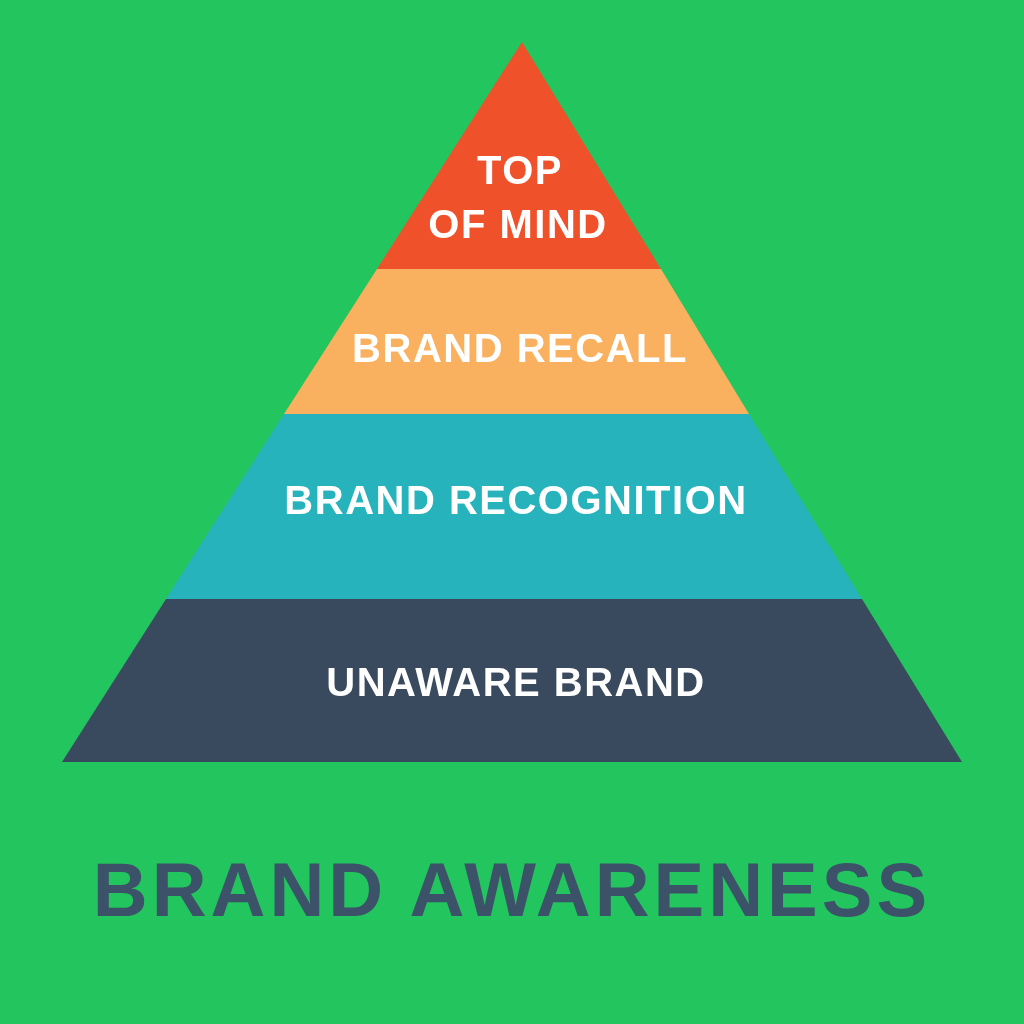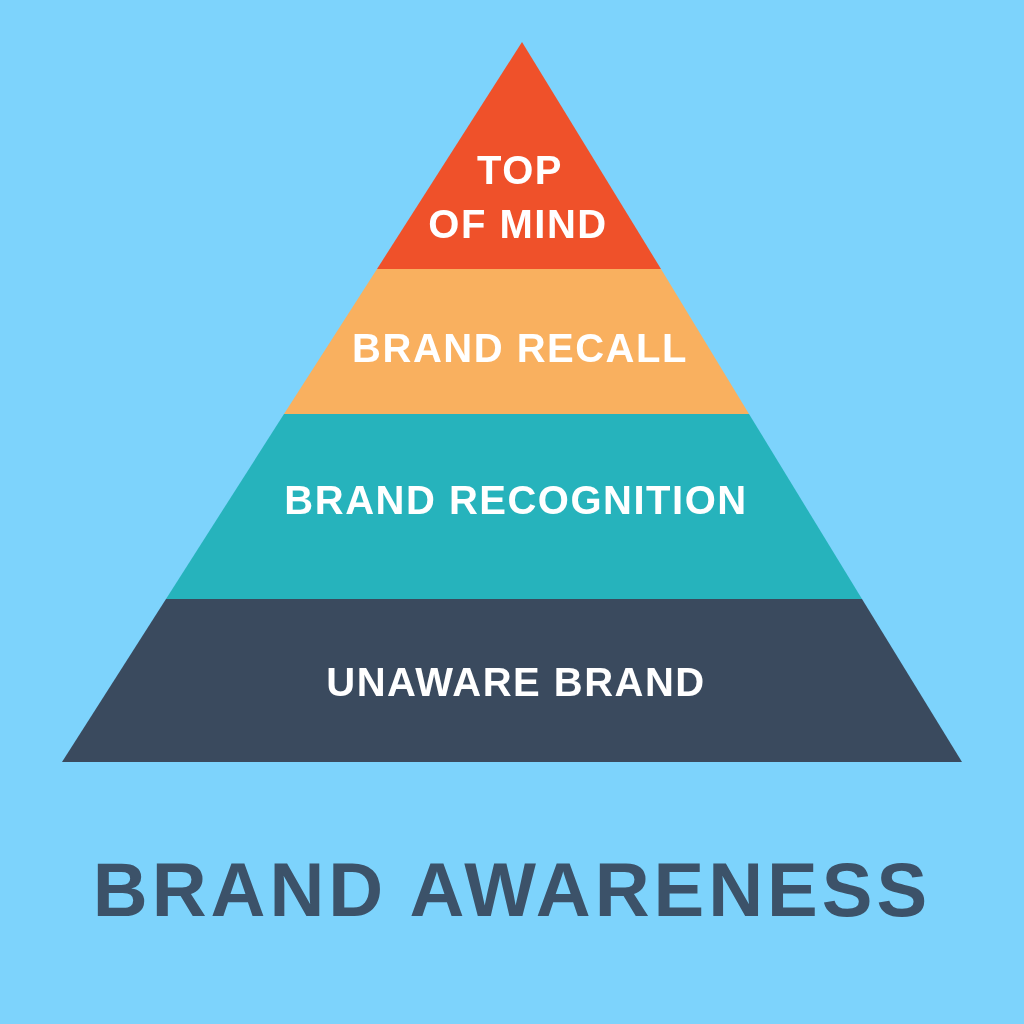--- a/index.html
+++ b/index.html
@@ -4,21 +4,21 @@
 <style>
   html, body {
     margin: 0;
     padding: 0;
     background: #ffffff;
   }
   .stage {
     position: relative;
     width: 1024px;
     height: 1024px;
-    background: #7dd3fc;
+    background: #22c55e;
     overflow: hidden;
     font-family: "Liberation Sans", "DejaVu Sans", sans-serif;
   }
   .stage svg {
     display: block;
     width: 1024px;
     height: 1024px;
   }
   .band-label {
     font-family: "Liberation Sans", "DejaVu Sans", sans-serif;

